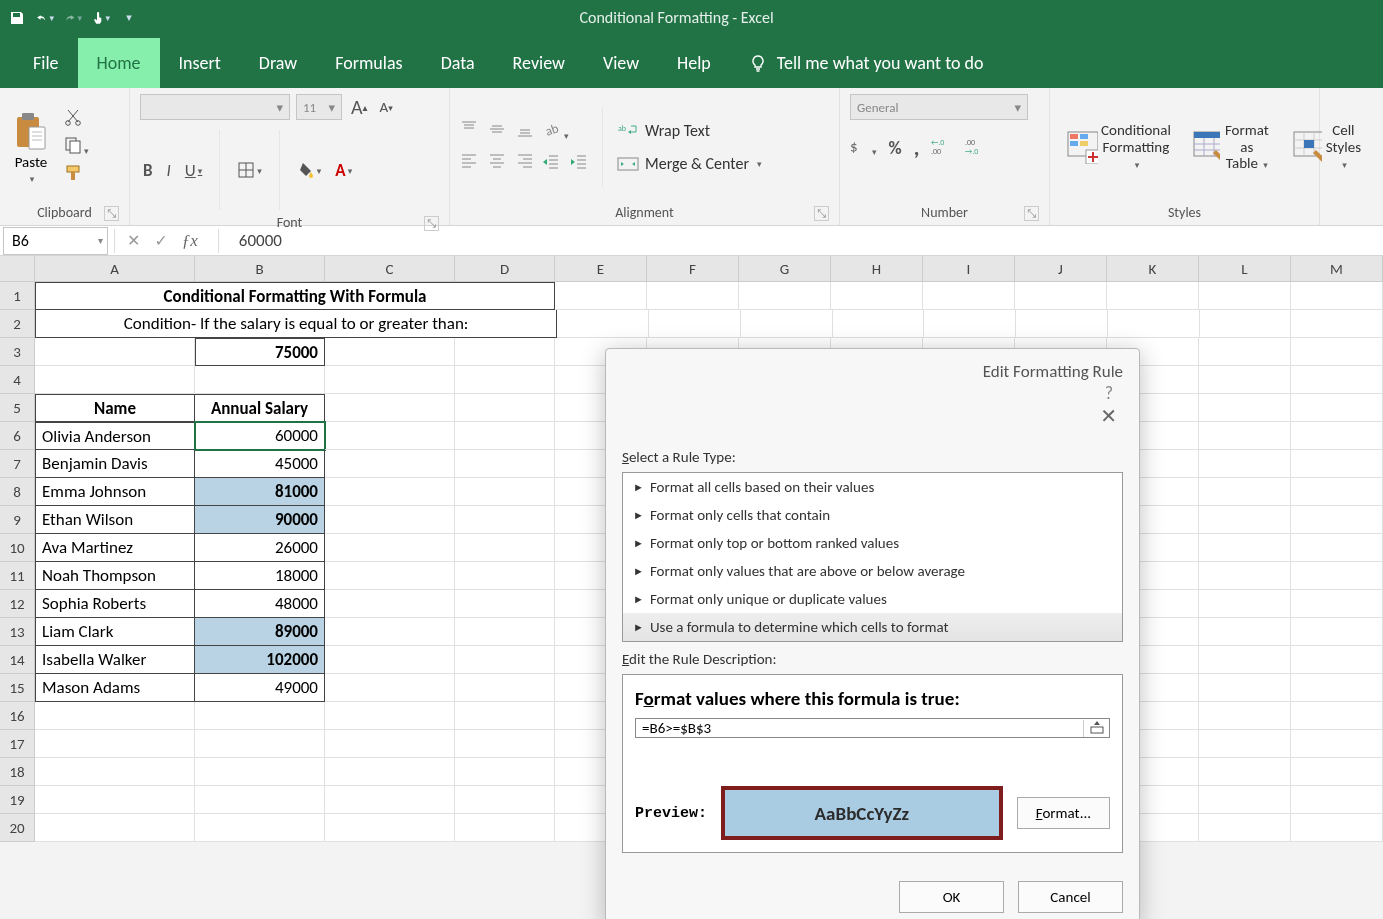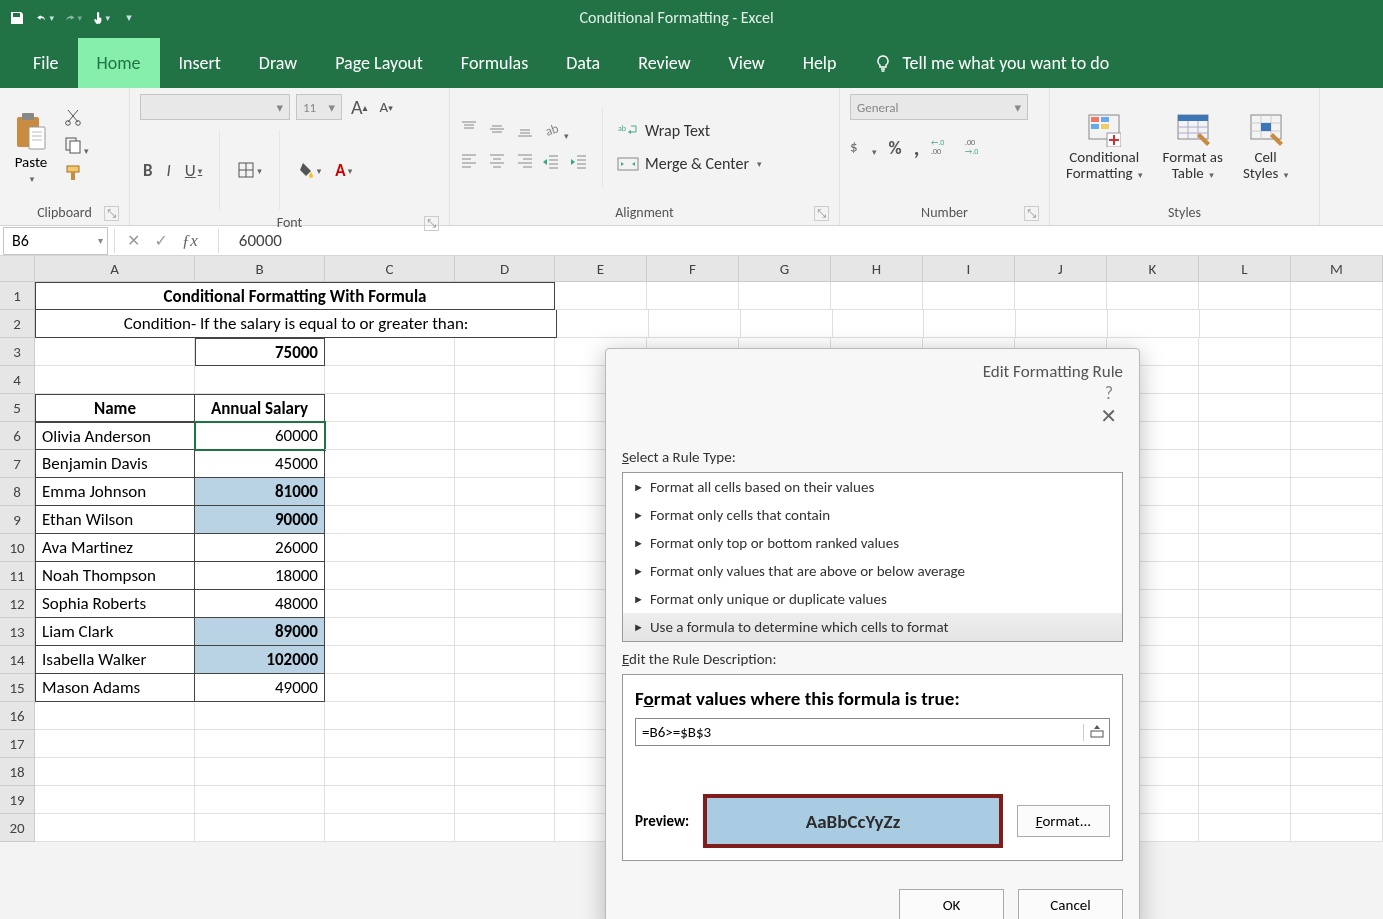--- a/index.html
+++ b/index.html
@@ -39,21 +39,21 @@
 
 .align-col { display: flex; flex-direction: column; gap: 10px; }
 .align-row { display: flex; gap: 10px; }
 .merge-row { display: flex; align-items: center; gap: 6px; font-size: 16px; color: #333; }
 
 
 .num-row1 { margin-bottom: 14px; }
 .num-row2 { display: flex; gap: 12px; align-items: center; }
 
 
-.style-big { display: flex; flex-direction: column; align-items: center; gap: 2px; font-size: 15px; color: #333; padding: 0 6px; }
+.style-big { display: flex; flex-direction: row; align-items: center; gap: 2px; font-size: 15px; color: #333; padding: 0 6px; }
 
 
 .formula-bar { height: 30px; background: #fff; border-bottom: 1px solid #d5d5d5; display: flex; align-items: center; }
 .name-box { width: 105px; height: 28px; border: 1px solid #c5c5c5; margin: 0 6px 0 3px; display: flex; align-items: center; padding: 0 8px; font-size: 16px; position: relative; }
 .name-box::after { content: "▾"; position: absolute; right: 4px; color: #888; font-size: 10px; }
 .fx-btns { display: flex; gap: 14px; color: #999; font-size: 16px; padding: 0 12px; align-items: center; }
 .fx-label { font-style: italic; font-family: "Times New Roman", serif; font-size: 17px; color: #666; padding-right: 8px; }
 .formula-input { flex: 1; font-size: 17px; color: #444; padding-left: 20px; }
 
 
@@ -83,25 +83,25 @@
 .dlg-title .help { margin-left: auto; color: #888; font-size: 18px; padding: 0 10px; }
 .dlg-title .close { color: #666; font-size: 20px; padding: 0 6px; }
 .dlg-body { padding: 0 16px 16px; }
 .dlg-label { font-size: 15px; color: #333; margin: 8px 0 6px; }
 .rule-list { border: 1px solid #999; background: #fff; }
 .rule-item { padding: 5px 10px; font-size: 15px; color: #333; display: flex; align-items: center; gap: 6px; }
 .rule-item.selected { background: linear-gradient(#eee,#e4e4e4); }
 .rule-arrow { font-size: 11px; }
 .desc-box { border: 1px solid #999; background: #fff; margin-top: 6px; padding: 12px; }
 .desc-title { font-weight: 700; font-size: 19px; margin-bottom: 8px; }
-.formula-field { display: flex; border: 1px solid #888; height: 28px; align-items: center; }
+.formula-field { display: flex; border: 1px solid #888; height: 20px; align-items: center; }
 .formula-field input { flex: 1; border: none; padding: 0 6px; font-size: 15px; outline: none; }
 .formula-field .range-btn { width: 26px; text-align: center; border-left: 1px solid #ccc; font-size: 13px; }
 .preview-row { display: flex; align-items: center; margin-top: 48px; gap: 14px; }
-.preview-label { font-weight: 700; font-size: 15px; }
+.preview-label { font-weight: 700; font-size: 15px; font-family: Liberation Mono, monospace; }
 .preview-box { flex: 1; height: 54px; background: #a9cce3; border: 4px solid #7f1d1d; display: flex; align-items: center; justify-content: center; font-weight: 700; font-size: 19px; color: #2c2c2c; }
 .fmt-btn { border: 1px solid #aaa; background: #fbfbfb; padding: 6px 18px; font-size: 15px; }
 .dlg-buttons { display: flex; justify-content: flex-end; gap: 14px; padding: 12px 16px; }
 .dlg-btn { width: 105px; height: 32px; border: 1px solid #aaa; background: #fbfbfb; font-size: 15px; }
 .dd { font-size: 9px; color: #666; margin-left: 2px; }
 </style>
 </head>
 <body>
 
 <div class="titlebar">
@@ -133,21 +133,20 @@
   </div>
   <div class="title-center">Conditional Formatting  -  Excel</div>
   <div style="width:160px"></div>
 </div>
 
 <div class="tabbar">
   <div class="tab">File</div>
   <div class="tab active">Home</div>
   <div class="tab">Insert</div>
   <div class="tab">Draw</div>
-  <div class="tab">Page Layout</div>
   <div class="tab">Formulas</div>
   <div class="tab">Data</div>
   <div class="tab">Review</div>
   <div class="tab">View</div>
   <div class="tab">Help</div>
   <div class="tab" style="display:flex;align-items:center;gap:10px;">
     <svg width="18" height="18" viewBox="0 0 18 18">
         <path fill="none" stroke="#fff" stroke-width="1.4" d="M9 2a5 5 0 00-3 9v2h6v-2a5 5 0 00-3-9zM7 15h4M7.5 17h3"></path>
       </svg>
     <span>Tell me what you want to do</span>

